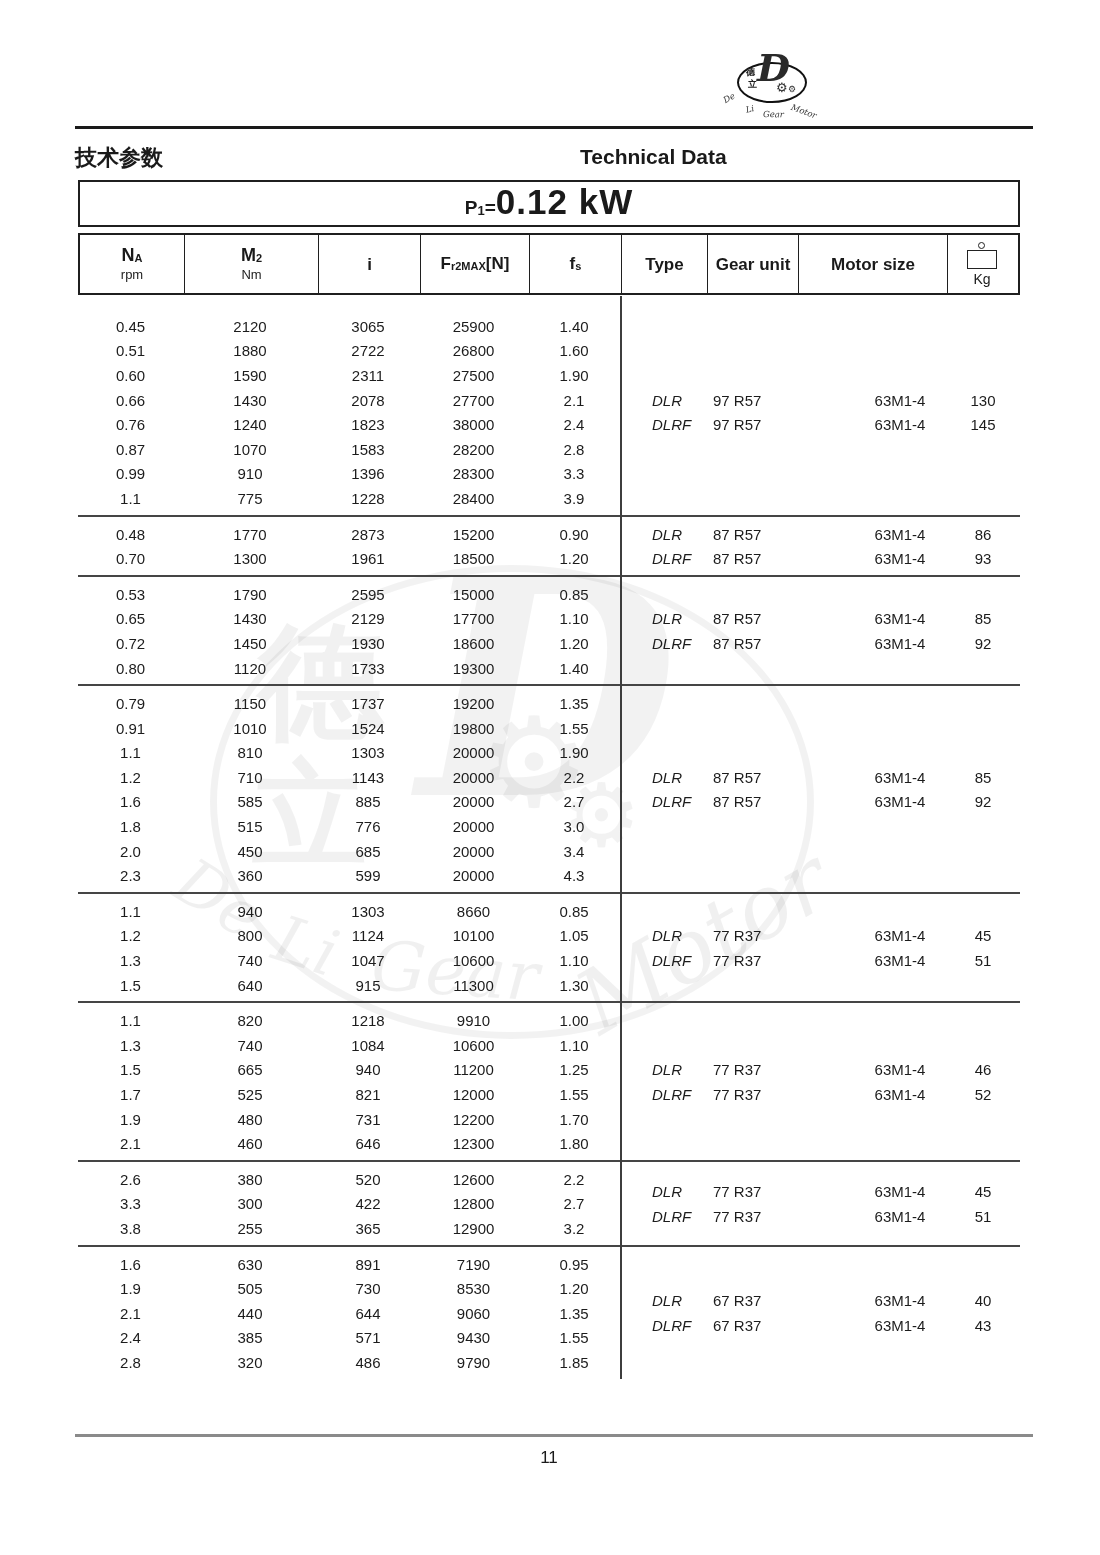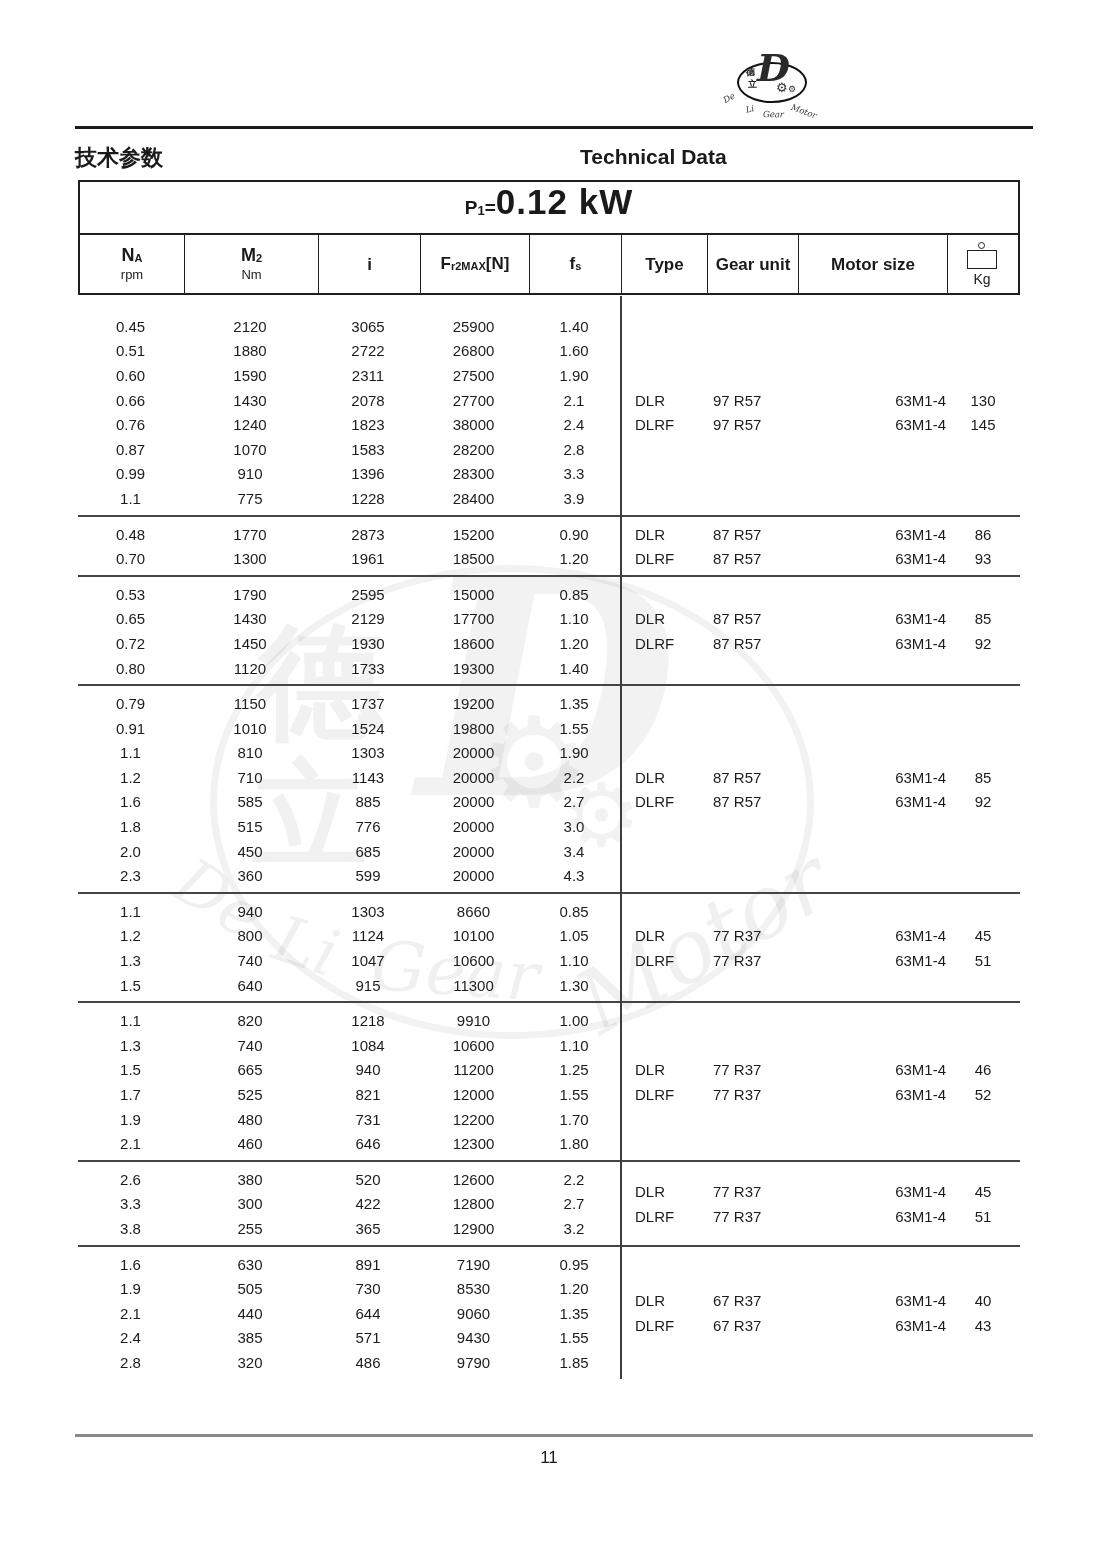--- a/index.html
+++ b/index.html
@@ -42,21 +42,21 @@
   .la1{left:722px;top:97px;transform:rotate(-28deg);}
   .la2{left:745px;top:106px;transform:rotate(-13deg);}
   .la3{left:763px;top:110px;transform:rotate(1deg);}
   .la4{left:793px;top:103px;transform:rotate(20deg);}
   .brand{position:absolute;left:833px;top:55px;font-family:"DejaVu Serif",serif;
     font-weight:bold;font-size:46px;letter-spacing:13px;color:#0d0d0d;z-index:2;white-space:nowrap;}
   
   .top-rule{position:absolute;left:75px;top:126px;width:958px;height:3px;background:#1a1a1a;z-index:2;}
   .title-cn{position:absolute;left:75px;top:143px;font-size:22px;font-weight:bold;z-index:2;}
   .title-en{position:absolute;left:580px;top:145px;font-size:21px;font-weight:bold;z-index:2;}
-  .power-box{position:absolute;left:78px;top:180px;width:942px;height:55px;border:2px solid #1f1f1f;
+  .power-box{position:absolute;left:78px;top:180px;width:942px;height:47px;border:2px solid #1f1f1f;
     box-sizing:border-box;display:flex;align-items:baseline;justify-content:center;z-index:2;background:transparent;}
   .power-box .p-small{font-size:19px;font-weight:bold;line-height:44px;}
   .power-box .p-sub{font-size:13px;font-weight:bold;position:relative;bottom:-1px;}
   .power-box .p-big{font-size:35px;font-weight:800;letter-spacing:1px;}
   
   .thead{position:absolute;left:78px;top:233px;width:942px;height:62px;border:2px solid #1f1f1f;
     box-sizing:border-box;display:grid;grid-template-columns:105px 134px 102px 109px 92px 86px 91px 149px 68px;z-index:2;}
   .hcell{border-right:1.5px solid #1f1f1f;display:flex;flex-direction:column;
     align-items:center;justify-content:center;}
   .hcell:last-child{border-right:none;}
@@ -74,23 +74,23 @@
   .vline{position:absolute;left:542px;top:0;width:1.5px;height:100%;background:#3d3d3d;}
   .block{display:flex;padding:5px 0 4px;border-bottom:2px solid #454545;}
   .block:last-child{border-bottom:none;}
   .block-left{width:542px;}
   .row{display:grid;grid-template-columns:105px 134px 102px 109px 92px;height:24.6px;align-items:center;}
   .cell{text-align:center;font-size:15px;color:#1c1c1c;}
   .block-right{width:400px;display:flex;align-items:center;}
   .type-group{width:100%;}
   .type-row{display:grid;grid-template-columns:86px 91px 149px 74px;height:24.6px;align-items:center;}
   .tcell{font-size:15px;color:#1c1c1c;}
-  .tcell-type{text-align:left;padding-left:15px;}
+  .tcell-type{text-align:left;padding-left:32px;font-style:italic;}
   .tcell-gear{text-align:left;padding-left:7px;}
-  .tcell-motor{text-align:right;padding-left:57px;}
+  .tcell-motor{text-align:center;padding-left:57px;}
   .tcell-kg{text-align:center;}
   
   .footer-rule{position:absolute;left:75px;top:1434px;width:958px;height:3px;background:#8a8a8a;z-index:2;}
   .page-num{position:absolute;left:78px;top:1448px;width:942px;text-align:center;font-size:17px;z-index:2;}
 </style>
 </head>
 <body>
 
 <div class="page">
 

